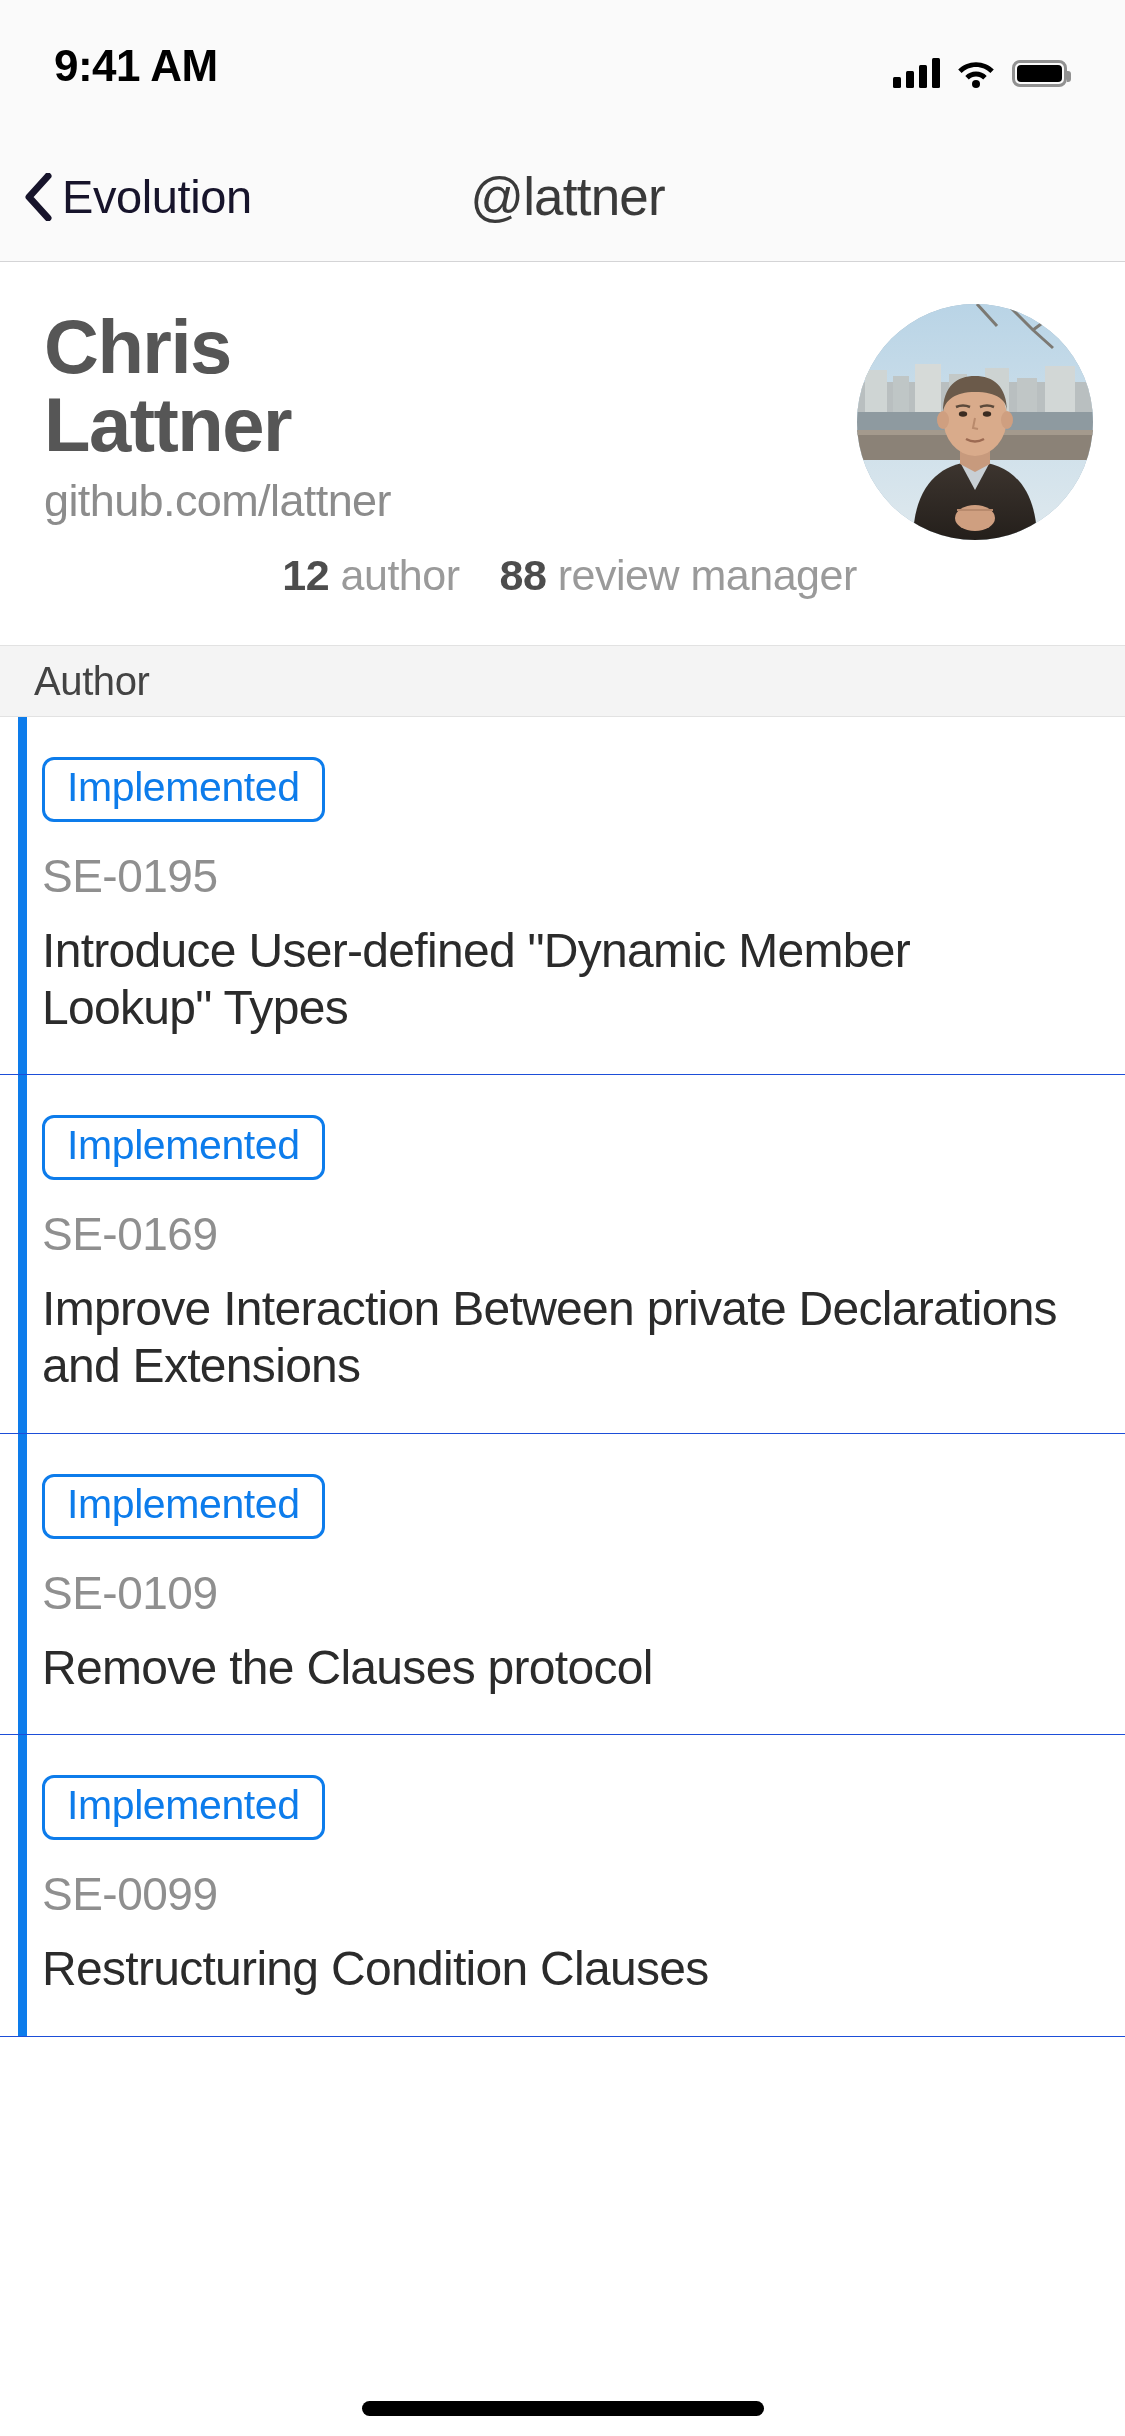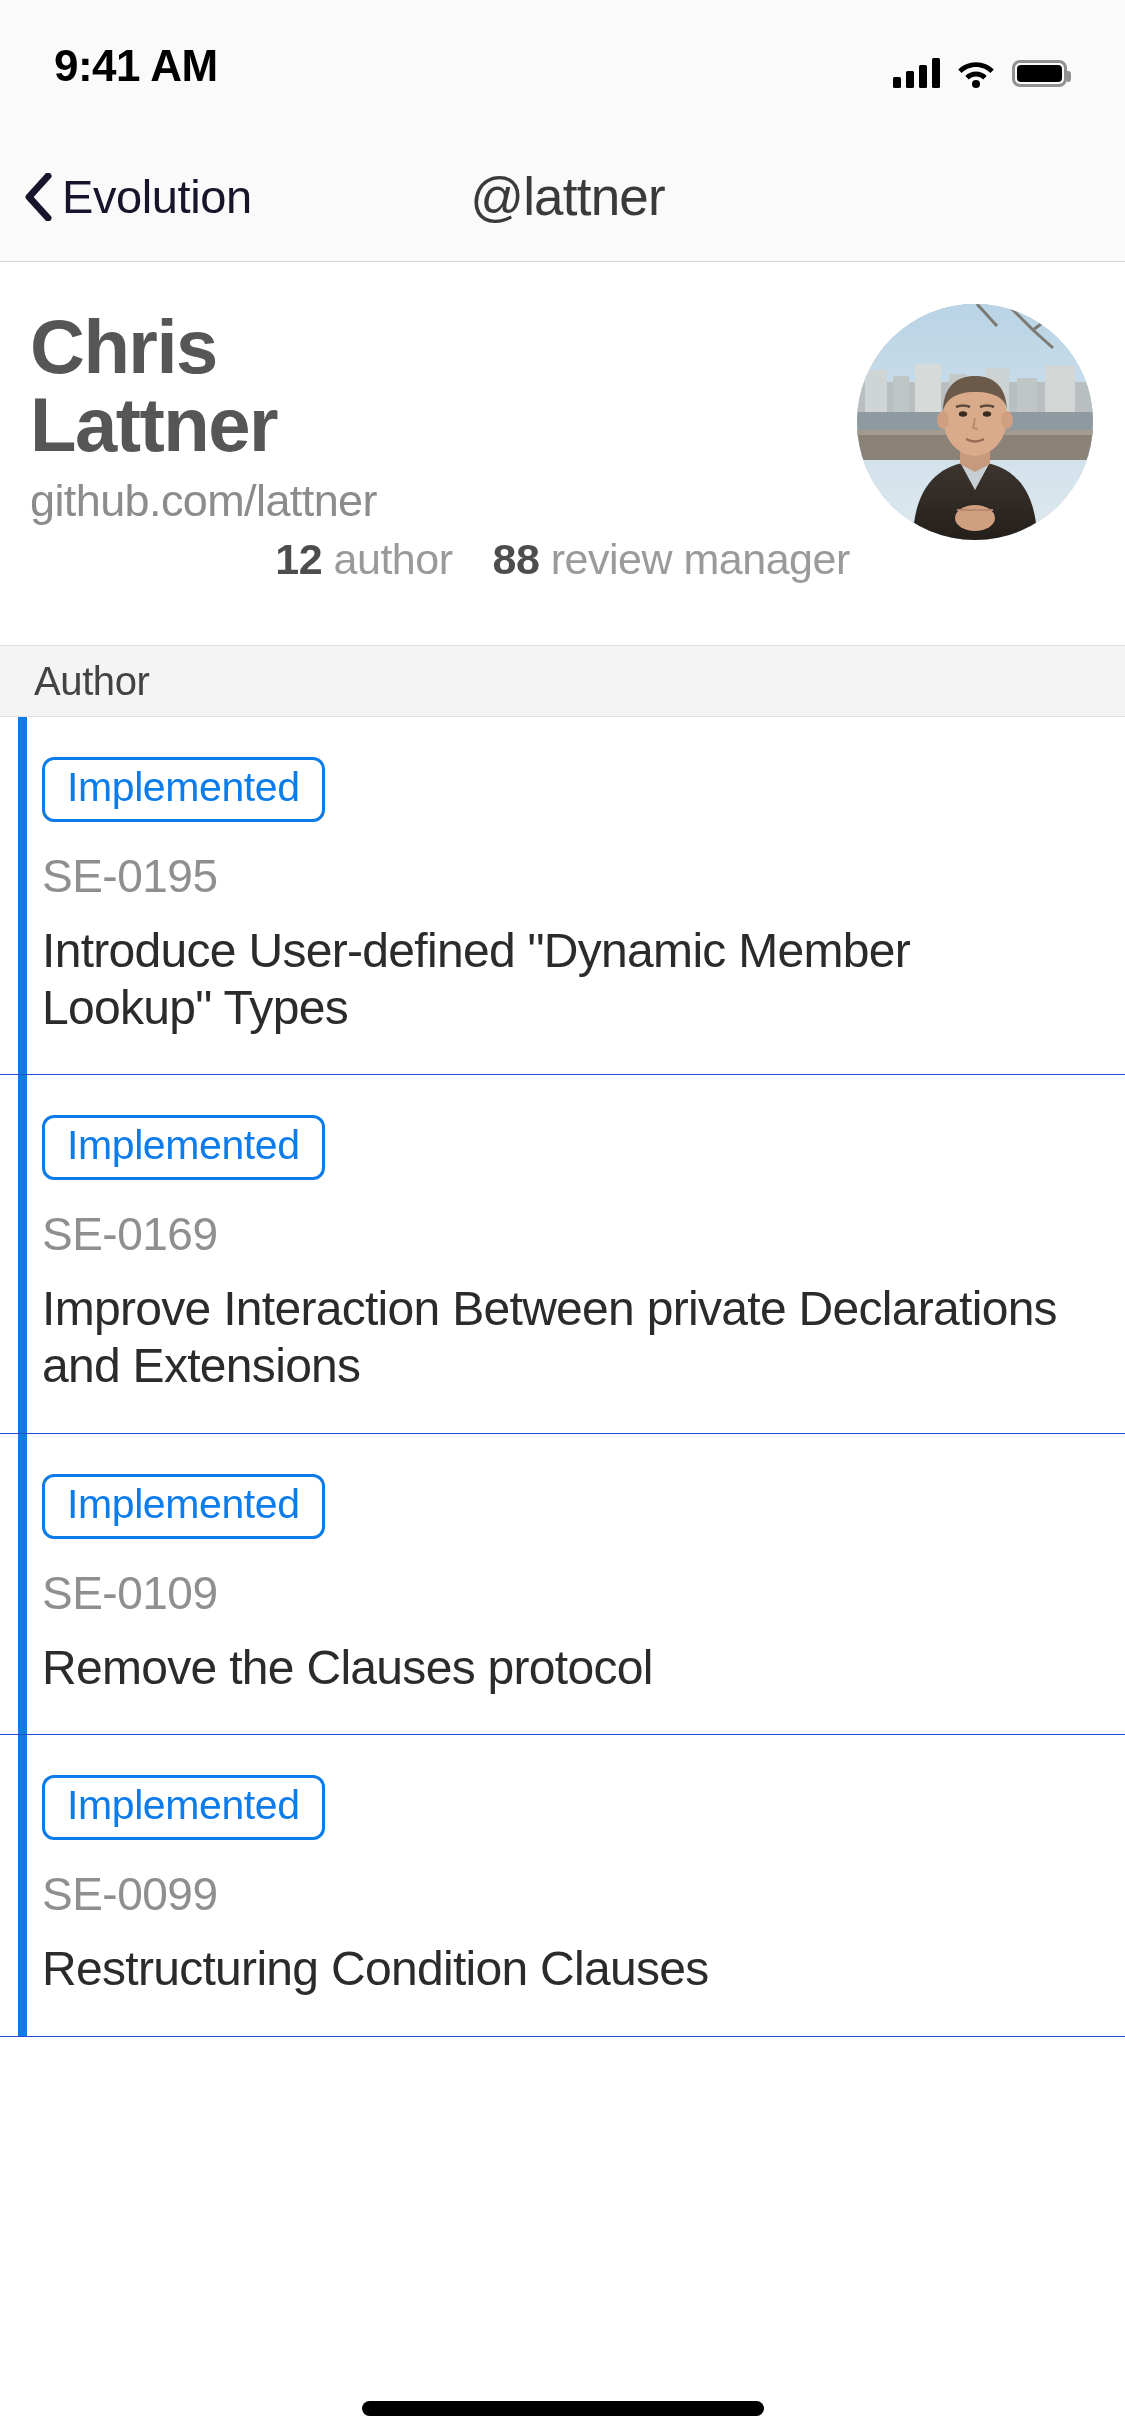--- a/index.html
+++ b/index.html
@@ -89,21 +89,21 @@
     text-align:center;
     font-size:53px;
     color:#3a3a3a;
     letter-spacing:-0.8px;
     pointer-events:none;
   }
 
   
   .profile{
     position:relative;
-    padding:46px 0 0 0;
+    padding:46px 0 0 14px;
     background:#fff;
     height:383px;
   }
   .profile-name-block{
     padding-left:30px;
     width:470px;
   }
   .profile-name{
     font-size:76px;
     font-weight:bold;
@@ -131,21 +131,21 @@
 
   .stats{
     display:flex;
     justify-content:center;
     align-items:baseline;
     gap:40px;
     font-size:43px;
     letter-spacing:-0.5px;
     padding-top:8px;
   }
-  .stat{ white-space:nowrap; }
+  .stat{ white-space:nowrap;margin-top:16px; }
   .stat b{ color:#4d4d4d; font-weight:bold; }
   .stat span{ color:#9a9a9a; }
 
   
   .section-header{
     background:#f4f4f4;
     height:72px;
     display:flex;
     align-items:center;
     padding-left:34px;

